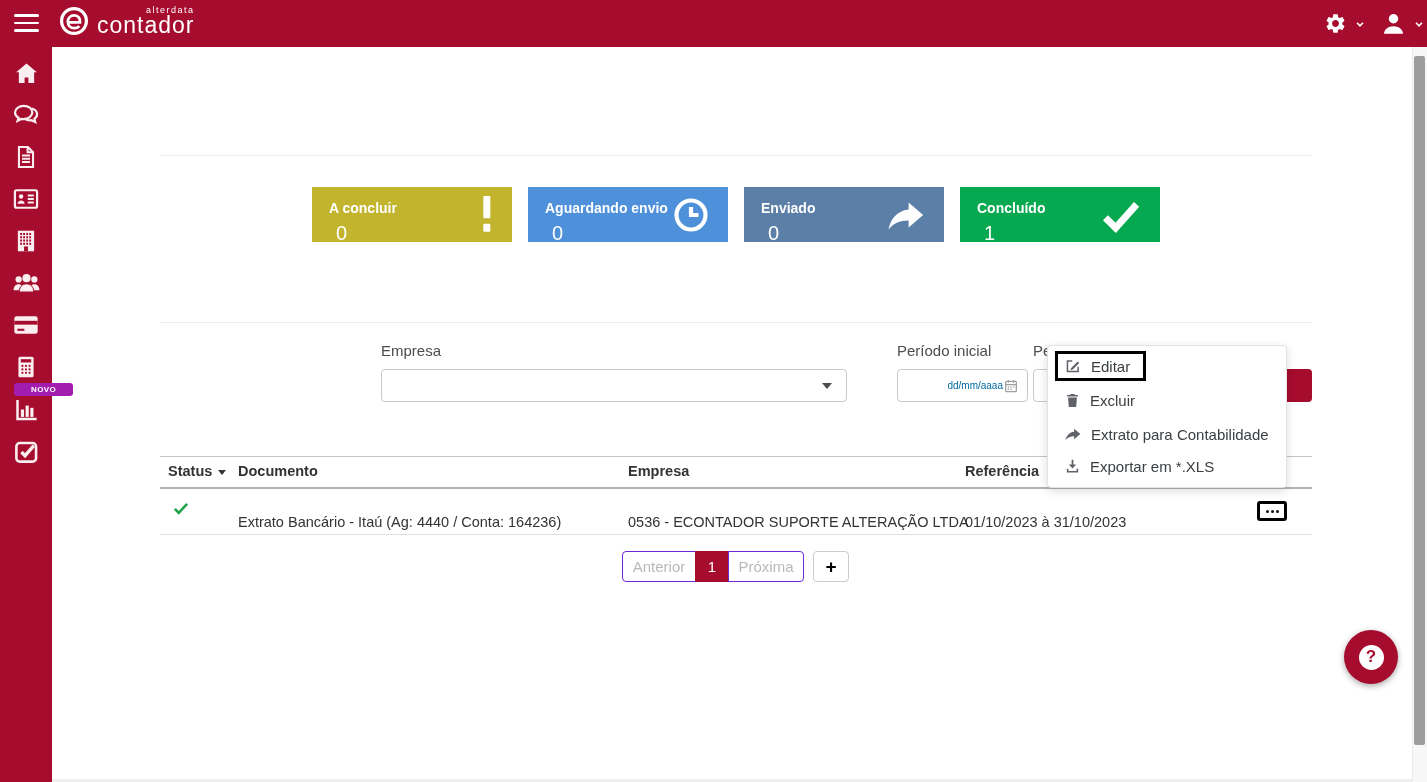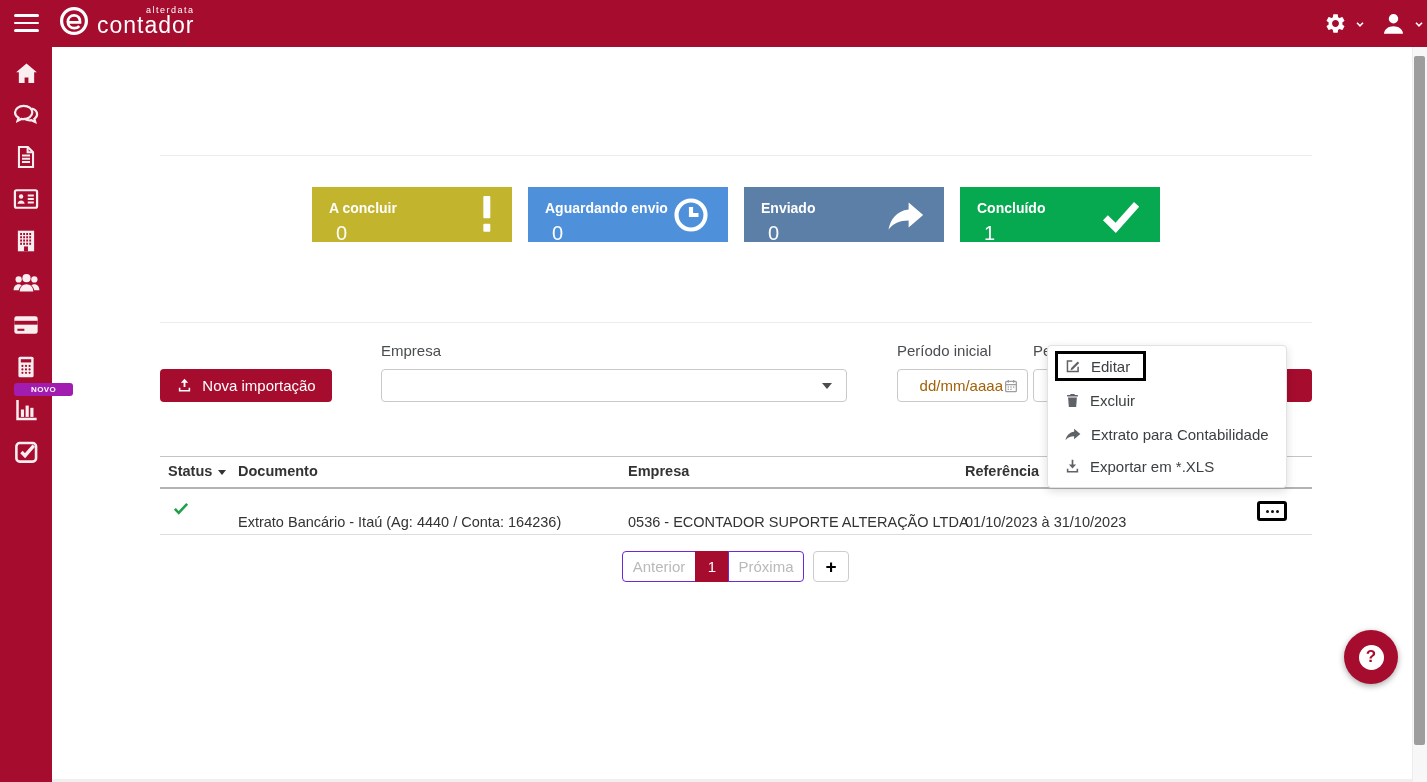--- a/index.html
+++ b/index.html
@@ -41,21 +41,21 @@
   .c-green{background:#06a94f;}
 
   
   .btn-red{position:absolute;background:#a60c2e;color:#fff;border-radius:4px;display:flex;
            align-items:center;justify-content:center;font-size:15px;cursor:pointer;}
   .field-label{position:absolute;font-size:15px;color:#4a4d50;}
   .field{position:absolute;height:33px;background:#fff;border:1px solid #c9c9c9;border-radius:4px;
          display:flex;align-items:center;cursor:pointer;}
   .caret-down{width:0;height:0;border-left:5px solid transparent;border-right:5px solid transparent;
               border-top:6px solid #4a4d50;}
-  .date-text{font-size:15px;color:#a16207;padding-left:11px;flex:1;}
+  .date-text{font-size:10px;color:#0369a1;padding-left:11px;flex:1;}
 
   
   .ctx-menu{position:absolute;left:1047px;top:345px;width:240px;height:143px;background:#fff;
             border:1px solid #e2e2e2;border-radius:4px;box-shadow:0 3px 10px rgba(0,0,0,.14);z-index:60;}
   .mi{position:absolute;display:flex;align-items:center;gap:9px;font-size:15px;color:#3c4043;cursor:pointer;}
   .mi .micon{color:#5f6368;display:flex;}
   .mi-hl{left:7px;top:5px;border:3px solid #000;padding:3px 13px 3px 6px;}
   .mi-2{left:16px;top:46px;}
   .mi-3{left:16px;top:79px;}
   .mi-4{left:16px;top:112px;}
@@ -306,29 +306,20 @@
     <div class="val">1</div>
     <span class="cicon">
       <svg width="44" height="44" viewBox="0 0 24 24" fill="none" stroke="#fff" stroke-width="3.8">
           <path d="M3.5 13.5l5.6 5.5L20.5 6.2"></path>
         </svg>
     </span>
   </div>
 
   <div class="divider" style="top:322px;"></div>
 
-  <div class="btn-red" style="left:160px;top:369px;width:172px;height:33px;">
-    <span style="margin-right:9px;display:flex;">
-      <svg width="17" height="17" viewBox="0 0 24 24" fill="#fff">
-          <path d="M12 2.5l5.2 5.7h-3.9V14h-2.6V8.2H6.8z"></path>
-          <path d="M4 15.2v5.3h16v-5.3h-2.2v3.1H6.2v-3.1z"></path>
-        </svg>
-    </span>
-    <span>Nova importação</span>
-  </div>
 
   <div class="field-label" style="left:381px;top:342px;">Empresa</div>
   <div class="field" style="left:381px;top:369px;width:466px;">
     <span class="date-text"></span>
     <span class="caret-down" style="margin-right:14px;"></span>
   </div>
 
   <div class="field-label" style="left:897px;top:342px;">Período inicial</div>
   <div class="field" style="left:897px;top:369px;width:131px;">
     <span class="date-text">dd/mm/aaaa</span>

